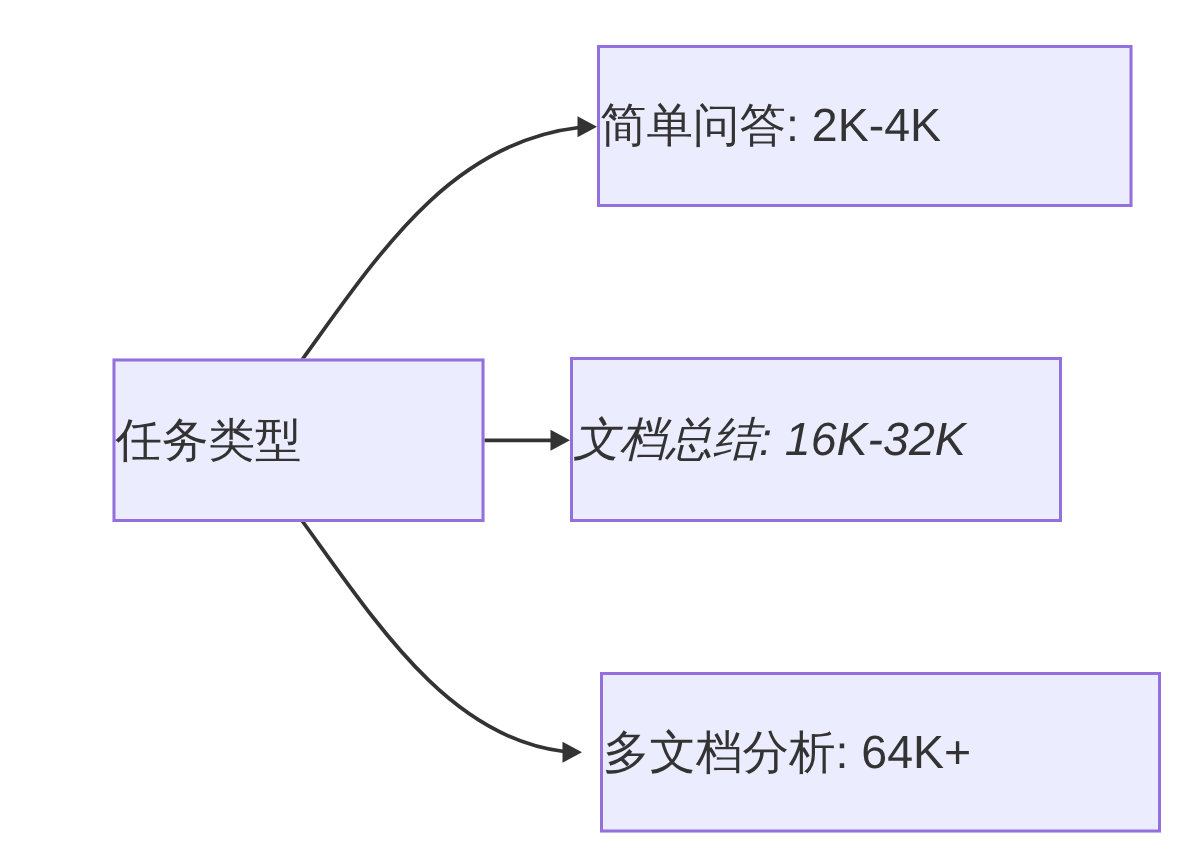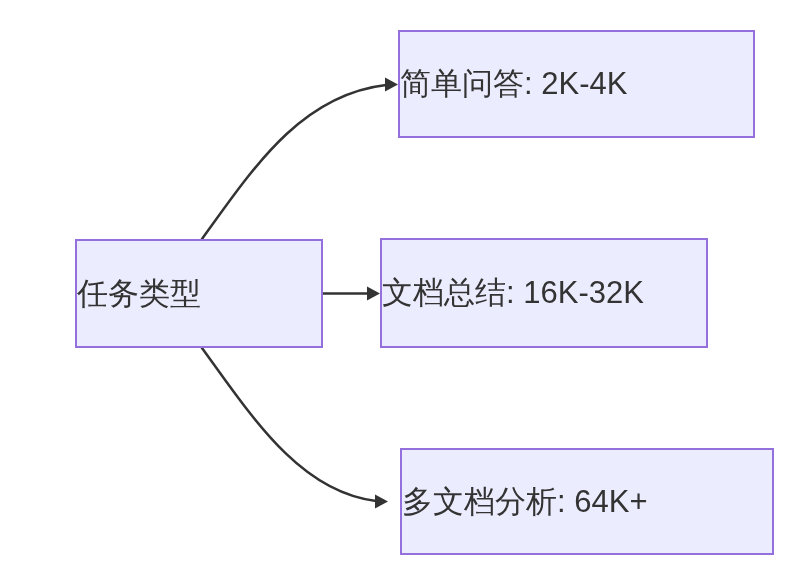--- a/index.html
+++ b/index.html
@@ -47,21 +47,21 @@
     display: flex;
     align-items: center;
     justify-content: flex-start;
     color: var(--label-text);
     font-size: 31px;
     line-height: 1.2;
     white-space: nowrap;
   }
   .node-root   { left: 33px;  top: 239px; width: 248px; height: 109px; margin-left: 42px; }
   .node-top    { left: 398px; top: 30px;  width: 357px; height: 108px; }
-  .node-mid    { left: 380px; top: 238px; width: 328px; height: 110px; }
+  .node-mid    { left: 380px; top: 238px; width: 328px; height: 110px; font-style: italic; }
   .node-bottom { left: 400px; top: 448px; width: 374px; height: 107px; }
 </style>
 </head>
 <body>
 
 <div class="canvas">
 
   <svg class="edges-layer" viewBox="0 0 787 572" xmlns="http://www.w3.org/2000/svg">
 
     <g>

